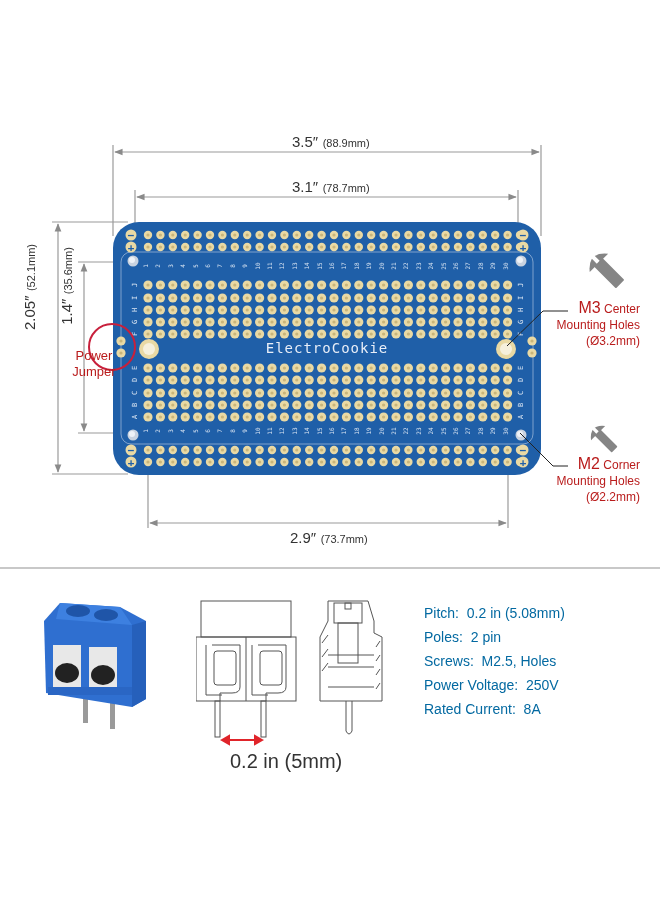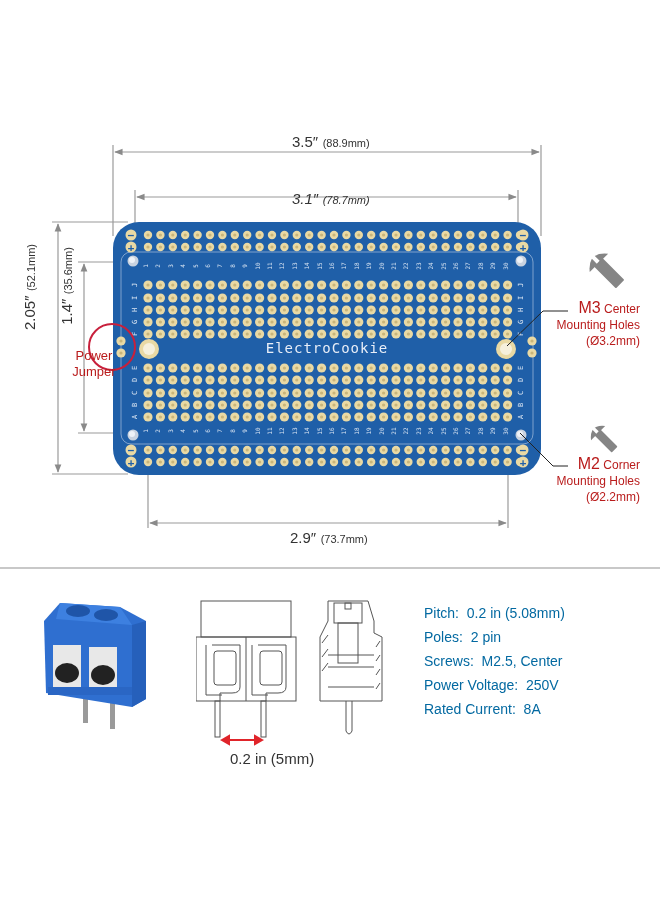--- a/index.html
+++ b/index.html
@@ -42,21 +42,21 @@
       <line x1="150" y1="523" x2="506" y2="523" marker-start="url(#arr)" marker-end="url(#arr)"></line>
       <line x1="58" y1="224" x2="58" y2="472" marker-start="url(#arr)" marker-end="url(#arr)"></line>
       <line x1="84" y1="264" x2="84" y2="431" marker-start="url(#arr)" marker-end="url(#arr)"></line>
     </g>
   </svg>
 
   <div class="dim-text" style="left:292px;top:133px;">
     <span class="dim-big">3.5″</span>
     <span class="dim-small">(88.9mm)</span>
   </div>
-  <div class="dim-text" style="left:292px;top:190px;font-style:italic;">
+  <div class="dim-text" style="left:292px;top:178px;">
     <span class="dim-big">3.1″</span>
     <span class="dim-small">(78.7mm)</span>
   </div>
   <div class="dim-text" style="left:290px;top:529px;">
     <span class="dim-big">2.9″</span>
     <span class="dim-small">(73.7mm)</span>
   </div>
   <div class="dim-text" style="left:-20px;top:278px;transform:rotate(-90deg);transform-origin:center;width:100px;text-align:center;">
     <span class="dim-big">2.05″</span>
     <span class="dim-small">(52.1mm)</span>
@@ -1112,36 +1112,36 @@
       <rect x="64" y="54" width="22" height="34" rx="3"></rect>
       <rect x="19" y="104" width="5" height="36"></rect>
       <rect x="65" y="104" width="5" height="36"></rect>
     </g>
     <g stroke="#e0242a" stroke-width="2" fill="#e0242a">
       <line x1="30" y1="143" x2="62" y2="143"></line>
       <path d="M26,143 L33,139 L33,147 Z"></path>
       <path d="M66,143 L59,139 L59,147 Z"></path>
     </g>
   </svg>
-  <div class="dim-text" style="left:230px;top:181px;font-size:15px;color:#333;">0.2 in (5mm)</div>
+  <div class="dim-text" style="left:230px;top:181px;font-size:20px;color:#333;">0.2 in (5mm)</div>
 
   <svg class="abs" style="left:316px;top:28px;" width="70" height="140" viewBox="0 0 70 140">
     <g fill="none" stroke="#555" stroke-width="1">
       <path d="M12,4 L52,4 L58,24 L58,36 L66,40 L66,104 L4,104 L4,40 L12,24 Z"></path>
       <rect x="18" y="6" width="28" height="20"></rect>
       <rect x="29" y="6" width="6" height="6"></rect>
       <rect x="22" y="26" width="20" height="40"></rect>
       <line x1="12" y1="58" x2="58" y2="58"></line>
       <line x1="12" y1="70" x2="58" y2="70"></line>
       <line x1="12" y1="90" x2="58" y2="90"></line>
       <path d="M30,104 L30,134 Q33,140 36,134 L36,104"></path>
       <path d="M6,46 L12,38 M6,60 L12,52 M6,74 L12,66 M60,50 L64,44 M60,64 L64,58 M60,78 L64,72 M60,92 L64,86"></path>
     </g>
   </svg>
 
   <div class="abs" style="left:424px;top:32px;">
     <div class="spec-line"><span>Pitch:</span>&nbsp; <span>0.2 in  (5.08mm)</span></div>
     <div class="spec-line"><span>Poles:</span>&nbsp; <span>2 pin</span></div>
-    <div class="spec-line"><span>Screws:</span>&nbsp; <span>M2.5, Center</span></div>
+    <div class="spec-line"><span>Screws:</span>&nbsp; <span>M2.5, Holes</span></div>
     <div class="spec-line"><span>Power Voltage:</span>&nbsp; <span>250V</span></div>
     <div class="spec-line"><span>Rated Current:</span>&nbsp; <span>8A</span></div>
   </div>
 </div>
 
 </body></html>

